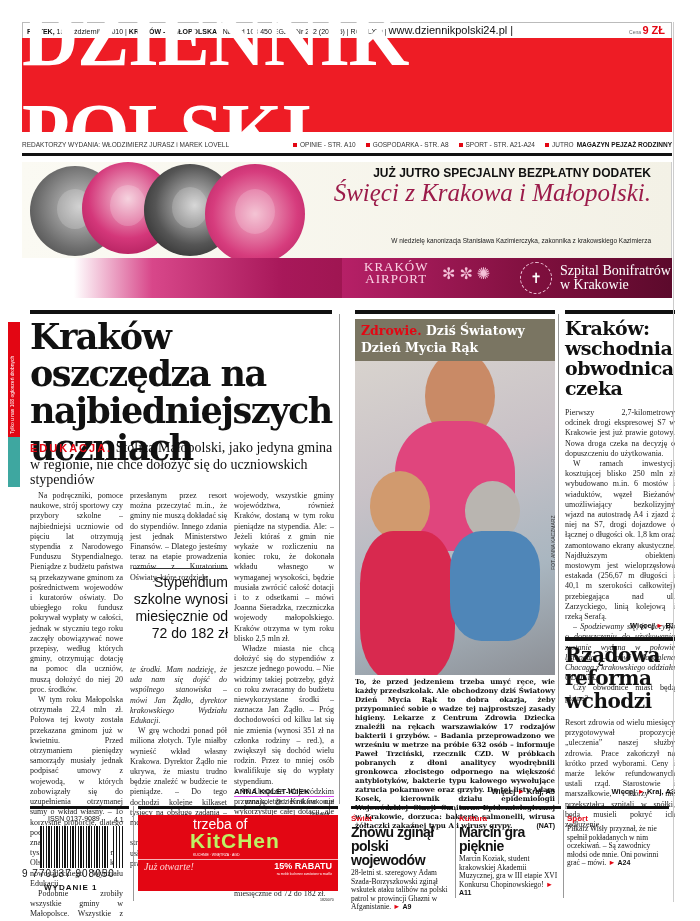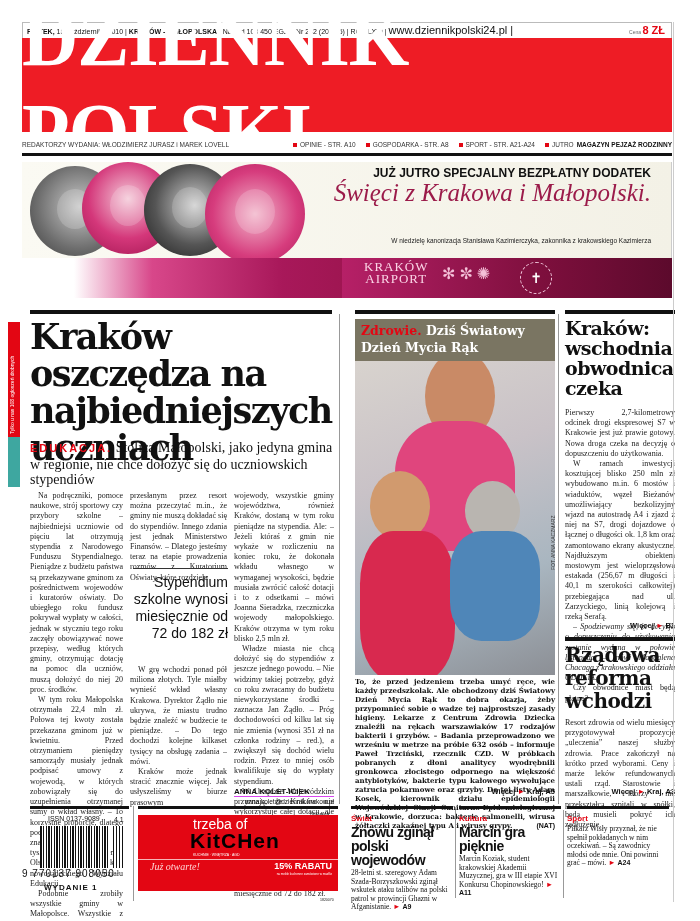--- a/index.html
+++ b/index.html
@@ -100,24 +100,24 @@
   #barcode2 { left: 113px; top: 826px; width: 12px; height: 42px; background: repeating-linear-gradient(90deg, #111 0 1px, #fff 1px 3px); }
   #bc-num { left: 22px; top: 868px; font-family: Liberation Sans, sans-serif; font-size: 10px; letter-spacing: 1px; }
   #bc-sup { left: 114px; top: 816px; font-family: "Liberation Sans", sans-serif; font-size: 7px; }
   #edition { left: 44px; top: 883px; font-family: "Liberation Sans", sans-serif; font-weight: bold; font-size: 8px; letter-spacing: 1px; }
   #vsep3 { left: 133px; top: 806px; width: 1px; height: 95px; background: #999; }
 
   #ad-rule { left: 138px; top: 806px; width: 200px; }
   #ad-label { left: 310px; top: 811px; font-family: "Liberation Sans", sans-serif; font-size: 4px; }
   #ad { left: 138px; top: 815px; width: 200px; height: 76px; background: #e30613; }
   #ad-house { position: absolute; left: 55px; top: 2px; color: #fff; font-family: "Liberation Sans", sans-serif; font-size: 14px; line-height: 14px; }
-  #ad-kitchen { position: absolute; left: 52px; top: 15px; color: #000000; font-family: "Liberation Sans", sans-serif; font-weight: bold; font-size: 21px; line-height: 22px; letter-spacing: 1px; }
+  #ad-kitchen { position: absolute; left: 52px; top: 15px; color: #bef264; font-family: "Liberation Sans", sans-serif; font-weight: bold; font-size: 21px; line-height: 22px; letter-spacing: 1px; }
   #ad-tag { position: absolute; left: 55px; top: 38px; color: #fff; font-size: 3.5px; font-family: "Liberation Sans", sans-serif; }
   #ad-line { position: absolute; left: 0; top: 44px; width: 200px; height: 1px; background: #fff; opacity: .7; }
-  #ad-script { position: absolute; left: 6px; top: 46px; color: #ffd5d5; font-style: italic; font-size: 10px; margin-left: 6px; }
+  #ad-script { position: absolute; left: 6px; top: 46px; color: #ffd5d5; font-style: italic; font-size: 10px; }
   #ad-discount { position: absolute; right: 6px; top: 46px; color: #fff; font-family: "Liberation Sans", sans-serif; font-weight: bold; font-size: 9px; }
   #ad-fine { position: absolute; right: 6px; top: 57px; color: #fff; font-size: 3px; font-family: "Liberation Sans", sans-serif; }
   #ad-black { position: absolute; left: 0; top: 61px; width: 200px; height: 20px; background: #111; color: #fff; font-family: "Liberation Sans", sans-serif; display: flex; align-items: center; padding-left: 4px; gap: 4px; }
   #ad-brand { font-weight: bold; font-size: 17px; letter-spacing: 1px; }
   #ad-addr { font-weight: bold; font-size: 6.5px; }
   #ad-code { left: 320px; top: 898px; font-size: 3.5px; font-family: "Liberation Sans", sans-serif; }
 
   .teaser { position: absolute; top: 806px; width: 102px; }
   .teaser .trule { height: 3px; background: #111; margin-bottom: 5px; }
   .teaser .cat { font-family: "Liberation Sans", sans-serif; font-weight: bold; font-size: 8px; color: #e30613; }
@@ -129,21 +129,21 @@
   #t3 { left: 567px; }
   #vsep4 { left: 455px; top: 810px; width: 1px; height: 88px; background: #999; }
   #vsep5 { left: 563px; top: 810px; width: 1px; height: 88px; background: #999; }
   #page-right { left: 673px; top: 22px; width: 1px; height: 880px; background: #ccc; }
 </style>
 </head>
 <body>
 
 <div id="topline" class="abs">
   <b>PIĄTEK,</b><span> 15 października 2010 | </span><b>KRAKÓW - MAŁOPOLSKA</b><span> | Nakład 103 450 EGZ. | Nr 242 (20 185) | ROK LXVI | </span><span class="url">www.dziennikpolski24.pl</span><span class="url"> |</span>
-  <div id="price"><span>Cena</span> <span class="big">8 ZŁ</span></div>
+  <div id="price"><span>Cena</span> <span class="big">9 ZŁ</span></div>
   <div id="price-sub">W TYM 7% VAT</div>
 </div>
 
 <div id="masthead" class="abs">
   <div id="masthead-title">Dziennik Polski</div>
 </div>
 
 <div id="editors" class="abs">
   <span>REDAKTORZY WYDANIA: WŁODZIMIERZ JURASZ i MAREK LOVELL</span>
   <div id="section-links">
@@ -186,20 +186,24 @@
   <div id="promo-sub">W niedzielę kanonizacja Stanisława Kazimierczyka, zakonnika z krakowskiego Kazimierza</div>
 </div>
 <div id="sponsor-bar" class="abs">
   <div id="sponsor-inner">
     <div id="airport">
         <div>KRAKÓW</div>
         <div>AIRPORT</div>
       </div>
     <div id="dandelion">✻ ✼ ✺</div>
     <div id="hospital-logo">✝</div>
+    <div id="hospital">
+        <div>Szpital Bonifratrów</div>
+        <div>w Krakowie</div>
+      </div>
   </div>
 </div>
 
 <div id="drobne-tab" class="abs">
   <div id="drobne-red">
       <span id="drobne-note" class="vtext">Tylko u nas 108 ogłoszeń drobnych</span>
     </div>
   <div id="drobne-teal">
       <span id="drobne-label" class="vtext">drobne</span>
     </div>
@@ -213,20 +217,21 @@
   <p class="p">Na podręczniki, pomoce naukowe, strój sportowy czy przybory szkolne – najbiedniejsi uczniowie od pięciu lat otrzymują stypendia z Narodowego Funduszu Stypendialnego. Pieniądze z budżetu państwa są przekazywane gminom za pośrednictwem wojewodów i kuratorów oświaty. Do ubiegłego roku fundusz pokrywał wypłaty w całości, jednak w styczniu tego roku zaczęły obowiązywać nowe przepisy, według których gminy, otrzymując dotację na pomoc dla uczniów, muszą dołożyć do niej 20 proc. środków.</p>
   <p class="p">W tym roku Małopolska otrzymała 22,4 mln zł. Połowa tej kwoty została przekazana gminom już w kwietniu. Przed otrzymaniem pieniędzy samorządy musiały jednak podpisać umowy z wojewodą, w których zobowiązały się do uzupełnienia otrzymanej sumy o wkład własny. – To korzystne proporcje, dlatego podpisaliśmy umowę i znaleźliśmy pieniądze, 75 tys. zł – mówi Waldemar Olszyński, dyrektor nowosądeckiego Wydziału Edukacji.</p>
   <p class="p">Podobnie zrobiły wszystkie gminy w Małopolsce. Wszystkie z wyjątkiem Krakowa. Zamiast tego miasto wystąpiło z prośbą o interpretację przepisu do Ministerstwa Edukacji. W liście</p>
 </div>
 <div id="col2" class="abs body">
   <p>przesłanym przez resort można przeczytać m.in., że gminy nie muszą dokładać się do stypendiów. Innego zdania jest jednak Ministerstwo Finansów. – Dlatego jesteśmy teraz na etapie prowadzenia rozmów z Kuratorium Oświaty, które rozdziela</p>
 </div>
 <div id="inset-rule" class="abs"></div>
 <div id="inset" class="abs">Stypendium szkolne wynosi miesięcznie od 72 do 182 zł</div>
 <div id="col2b" class="abs body">
+  <p class="it">te środki. Mam nadzieję, że uda nam się dojść do wspólnego stanowiska – mówi Jan Żądło, dyrektor krakowskiego Wydziału Edukacji.</p>
   <p class="p">W grę wchodzi ponad pół miliona złotych. Tyle miałby wynieść wkład własny Krakowa. Dyrektor Żądło nie ukrywa, że miastu trudno będzie znaleźć w budżecie te pieniądze. – Do tego dochodzi kolejne kilkaset tysięcy na obsługę zadania – mówi.</p>
   <p class="p">Kraków może jednak stracić znacznie więcej. Jak usłyszeliśmy w biurze prasowym</p>
 </div>
 <div id="col3" class="abs body">
   <p>wojewody, wszystkie gminy województwa, również Kraków, dostaną w tym roku pieniądze na stypendia. Ale: – Jeżeli któraś z gmin nie wykaże w rozliczeniu na koniec roku, że dokonała wkładu własnego w wymaganej wysokości, będzie musiała zwrócić całość dotacji i to z odsetkami – mówi Joanna Sieradzka, rzeczniczka wojewody małopolskiego. Kraków otrzyma w tym roku blisko 2,5 mln zł.</p>
   <p class="p">Władze miasta nie chcą dołożyć się do stypendiów z jeszcze jednego powodu. – Nie widzimy takiej potrzeby, gdyż co roku zwracamy do budżetu niewykorzystane środki – zaznacza Jan Żądło. – Próg dochodowości od kilku lat się nie zmienia (wynosi 351 zł na członka rodziny – red.), a zwiększył się dochód wielu rodzin. Przez to mniej osób kwalifikuje się do wypłaty stypendium.</p>
   <p class="p">W Urzędzie Wojewódzkim przyznają, że Kraków nie wykorzystuje całej dotacji, ale kwoty, które zwraca nie powalają na kolana. – W ubiegłym roku miasto dostało prawie 2,5 mln zł, a zwróciło 75 tys. zł – podkreśla Joanna Sieradzka.</p>
   <p class="p">Stypendium szkolne wynosi miesięcznie od 72 do 182 zł.</p>
 </div>
 <div id="byline" class="abs">ANNA KOLET-ICIEK</div>

